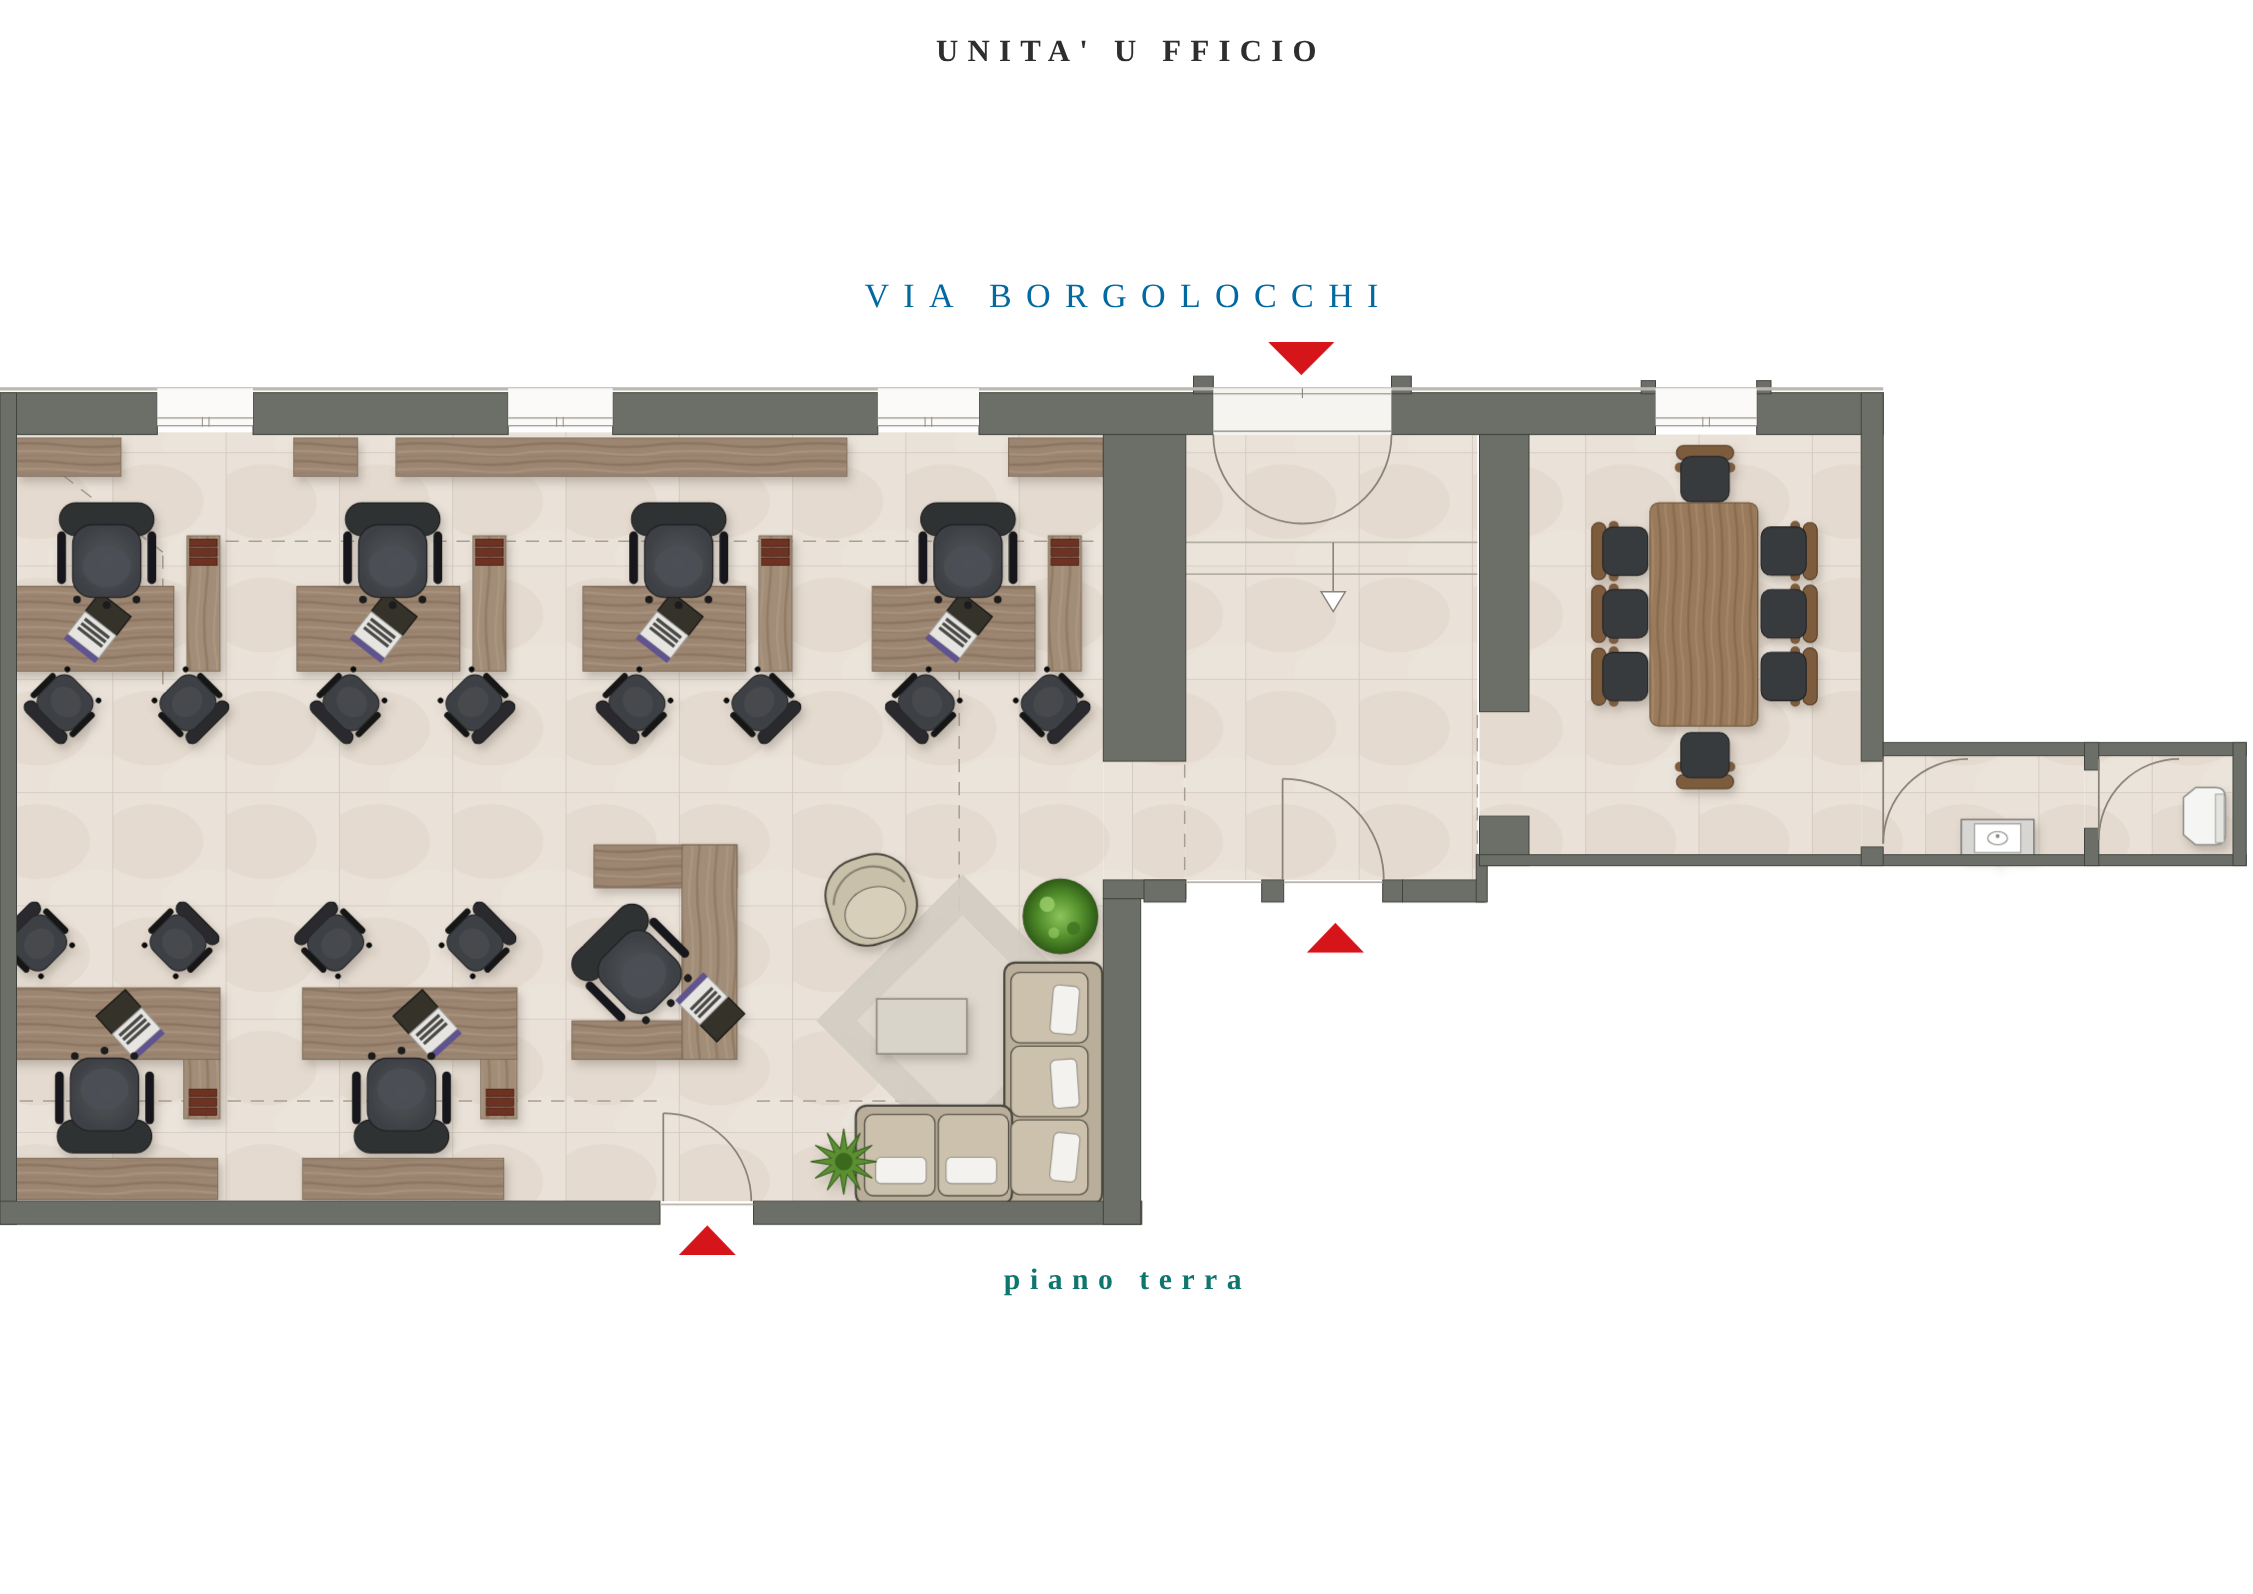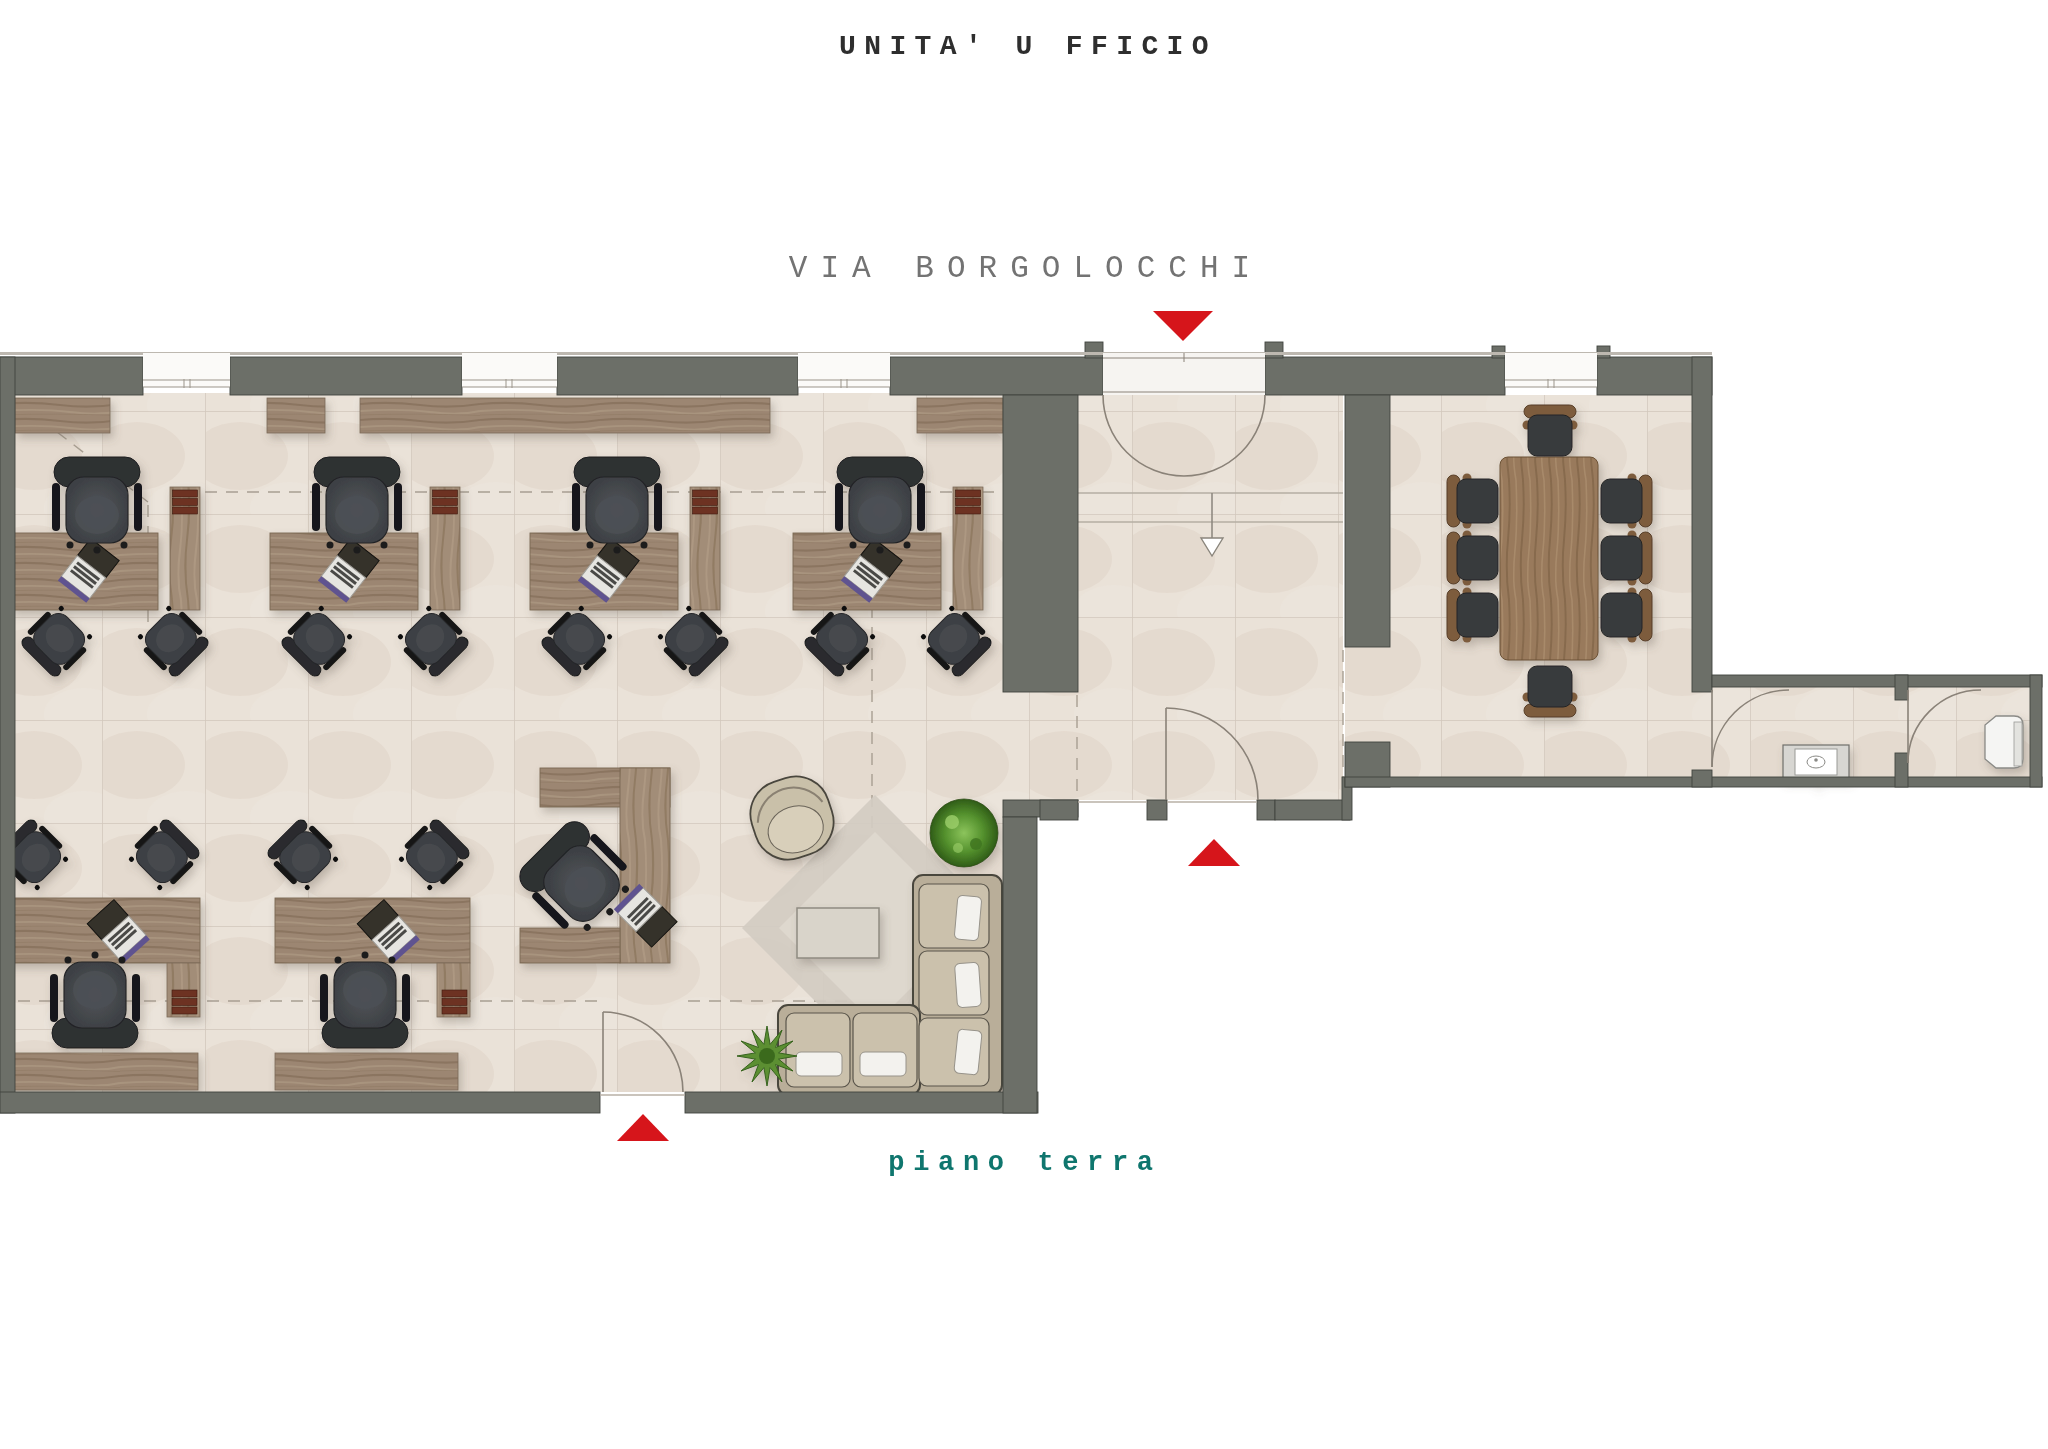--- a/index.html
+++ b/index.html
@@ -1,21 +1,21 @@
 <!DOCTYPE html>
 <html style="--c-wall: #6c6f68; --c-wall_edge: #41443e; --c-floor: #eae2d8; --c-street_line: #bdb8b0; --c-wood: #9c8672; --c-accent_red: #d6151b; --c-dash: #a89f92; --c-arc: #8a8278;"><head>
 <meta charset="utf-8">
 <style>
   html,body{margin:0;padding:0;background:#ffffff;width:2048px;height:1449px;overflow:hidden;}
   #stage{position:relative;width:2048px;height:1449px;background:#ffffff;
-         font-family:Liberation Mono, monospace;}
+         font-family:Liberation Serif, serif;}
   #plan-svg{position:absolute;left:0;top:0;}
   .lbl{position:absolute;white-space:nowrap;color:#343434;transform:translateX(-50%);}
   #plan-title{left:1028px;top:31px;font-size:28px;font-weight:bold;letter-spacing:.30em;color:#2e2e2e;}
-  #street-label{left:1026px;top:251px;font-size:31px;font-weight:400;letter-spacing:.42em;color:#737373;}
+  #street-label{left:1026px;top:251px;font-size:31px;font-weight:400;letter-spacing:.42em;color:#0369a1;}
   #floor-label{left:1025px;top:1148px;font-size:27px;font-weight:bold;letter-spacing:.32em;color:#0f766e;}
 </style>
 </head>
 <body>
 
 <div id="stage">
 
 <svg id="plan-svg" width="2048" height="1449" viewBox="0 0 2048 1449">
 <defs>
   <filter id="soft" x="-25%" y="-25%" width="150%" height="150%">

